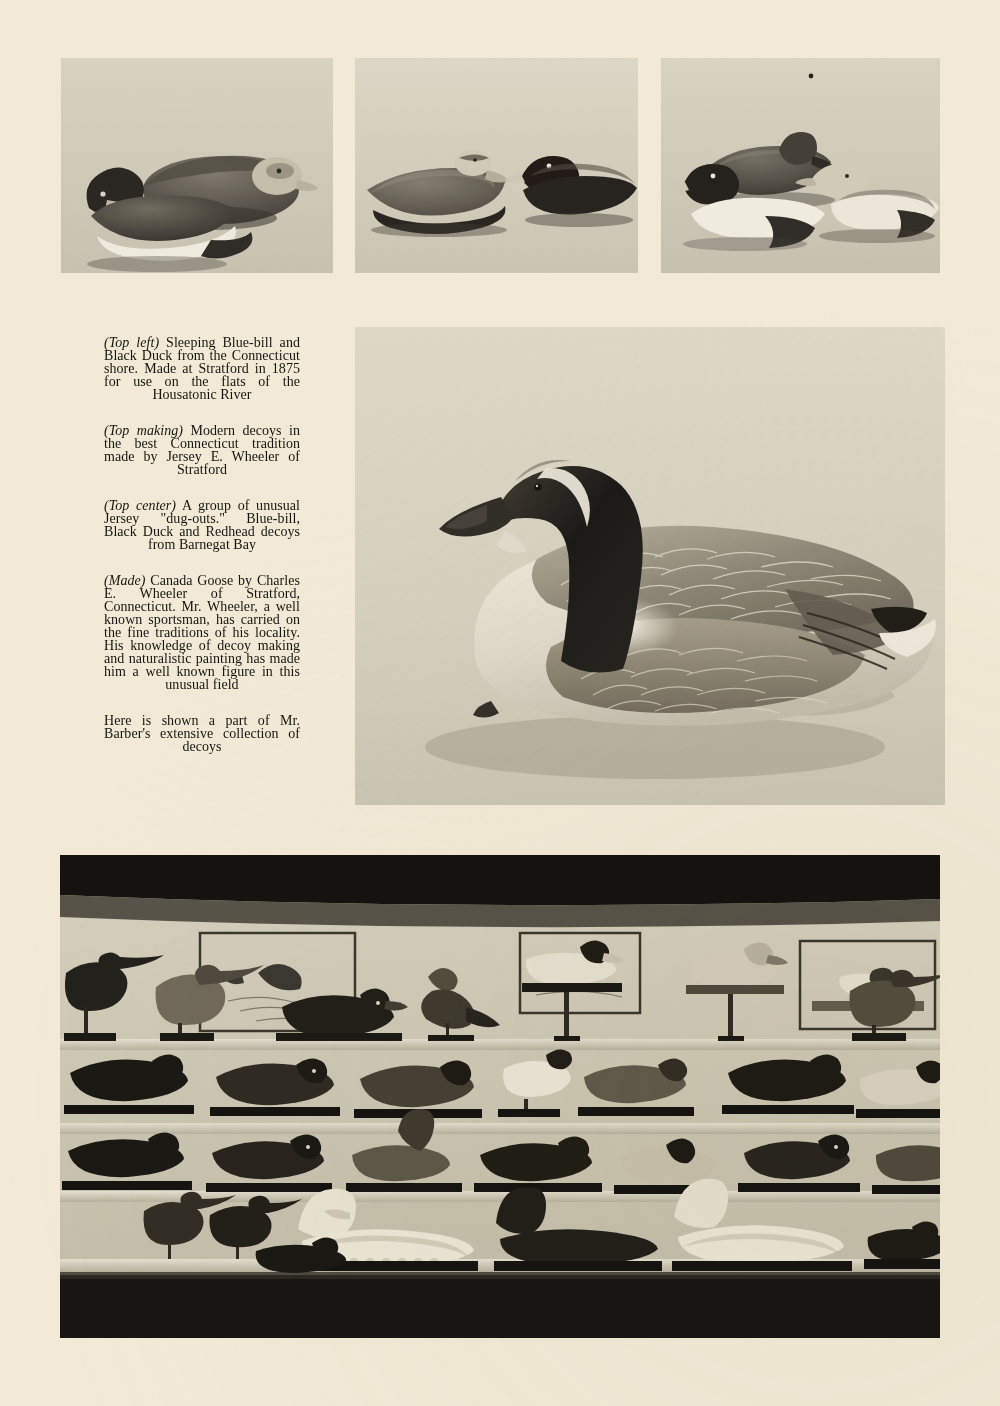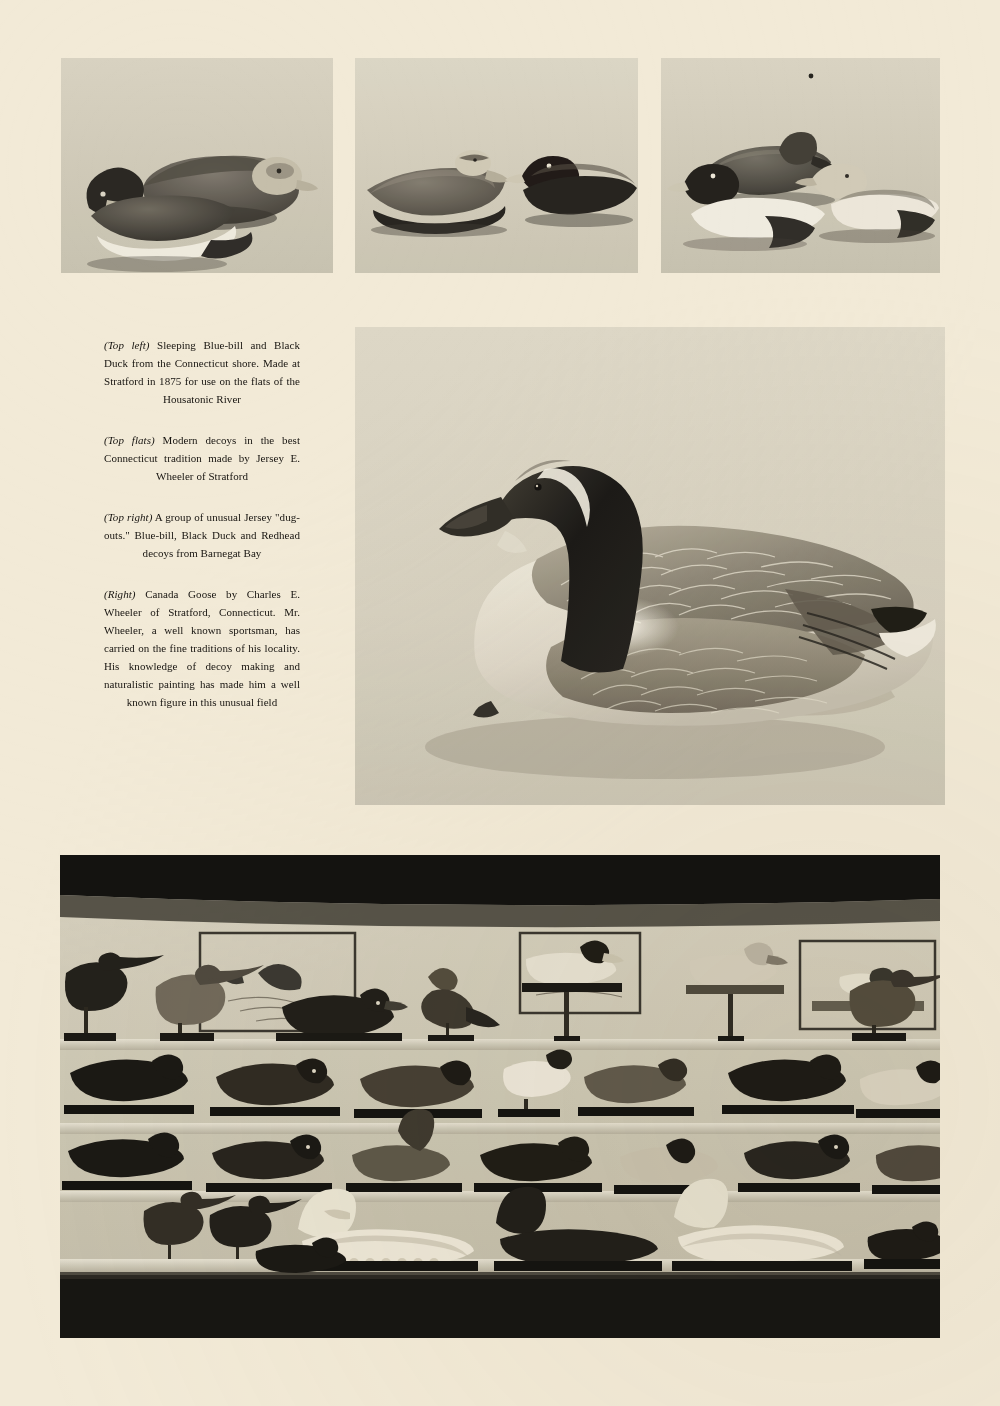--- a/index.html
+++ b/index.html
@@ -28,22 +28,22 @@
   #photo-top-right  {left:661px; top:58px;  width:279px; height:215px;}
   #photo-goose      {left:355px; top:327px; width:590px; height:478px;}
   #photo-collection {left:60px;  top:855px; width:880px; height:483px;}
 
   
   .captions{
     position:absolute;left:104px;top:336px;width:196px;
     color:#171410;
   }
   .caption{
-    font-size:11px;
-    line-height:18px;
+    font-size:14px;
+    line-height:13px;
     text-align:justify;
     text-align-last:center;
     margin:0 0 23px 0;
     letter-spacing:.05px;
   }
   .caption:last-child{margin-bottom:0;}
   .caption .lead{font-style:italic;}
 </style>
 </head>
 <body>
@@ -540,24 +540,27 @@
 
       <rect width="880" height="483" fill="#efe7d3" opacity=".035"></rect>
     </svg>
   </div>
 
   <div class="captions">
     <p class="caption">
       <span class="lead">(Top left)</span><span> Sleeping Blue-bill and Black Duck from the Connecticut shore. Made at Stratford in 1875 for use on the flats of the Housatonic River</span>
     </p>
     <p class="caption">
-      <span class="lead">(Top flats)</span><span> Modern decoys in the best Connecticut tradition made by Jersey E. Wheeler of Stratford</span>
+      <span class="lead">(Top making)</span><span> Modern decoys in the best Connecticut tradition made by Jersey E. Wheeler of Stratford</span>
     </p>
     <p class="caption">
-      <span class="lead">(Top right)</span><span> A group of unusual Jersey "dug-outs." Blue-bill, Black Duck and Redhead decoys from Barnegat Bay</span>
+      <span class="lead">(Top center)</span><span> A group of unusual Jersey "dug-outs." Blue-bill, Black Duck and Redhead decoys from Barnegat Bay</span>
     </p>
     <p class="caption">
-      <span class="lead">(Right)</span><span> Canada Goose by Charles E. Wheeler of Stratford, Connecticut. Mr. Wheeler, a well known sportsman, has carried on the fine traditions of his locality. His knowledge of decoy making and naturalistic painting has made him a well known figure in this unusual field</span>
+      <span class="lead">(Made)</span><span> Canada Goose by Charles E. Wheeler of Stratford, Connecticut. Mr. Wheeler, a well known sportsman, has carried on the fine traditions of his locality. His knowledge of decoy making and naturalistic painting has made him a well known figure in this unusual field</span>
+    </p>
+    <p class="caption">
+      <span class="lead"></span><span>Here is shown a part of Mr. Barber's extensive collection of decoys</span>
     </p>
   </div>
 
   <div class="paper-grain"></div>
 </div>
 
 </body></html>

